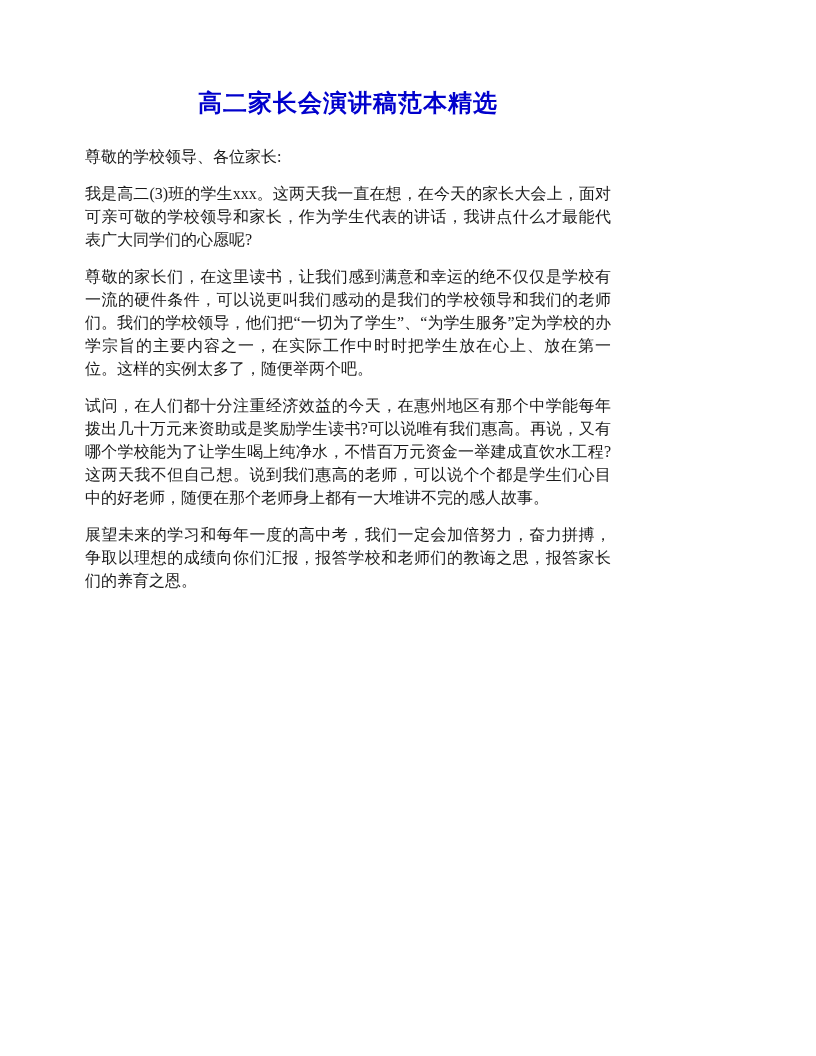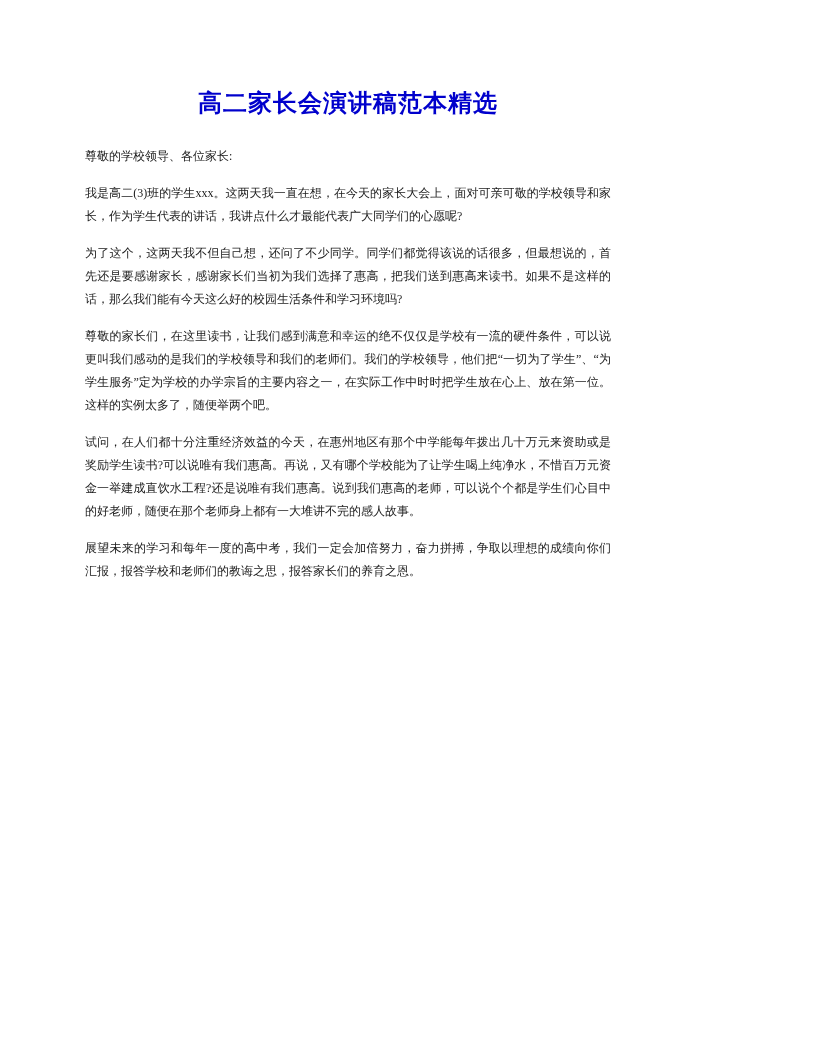--- a/index.html
+++ b/index.html
@@ -21,34 +21,33 @@
   .doc-title {
     margin: 0 0 27px 0;
     text-align: center;
     font-size: 24px;
     line-height: 30px;
     font-weight: bold;
     letter-spacing: 1px;
   }
   .doc-body p {
     margin: 0 0 14px 0;
-    font-size: 12px;
+    font-size: 16px;
     line-height: 23px;
     text-align: justify;
     text-justify: inter-ideograph;
     word-break: break-all;
   }
 </style>
 </head>
 <body>
 
 <div class="page" style="background: rgb(255, 255, 255); color: rgb(26, 26, 26);">
   <h1 class="doc-title" style="color: rgb(0, 0, 204);">高二家长会演讲稿范本精选</h1>
 
   <div class="doc-body">
     <p>尊敬的学校领导、各位家长:</p>
     <p>我是高二(3)班的学生xxx。这两天我一直在想，在今天的家长大会上，面对可亲可敬的学校领导和家长，作为学生代表的讲话，我讲点什么才最能代表广大同学们的心愿呢?</p>
-    <p>为了这个，这两天我不但自己想，还问了不少同学。同学们都觉得该说的话很多，但最想说的，首先还是要感谢家长，感谢家长们当初为我们选择了惠高，把我们送到惠高来读书。如果不是这样的话，那么我们能有今天这么好的校园生活条件和学习环境吗?</p>
     <p>尊敬的家长们，在这里读书，让我们感到满意和幸运的绝不仅仅是学校有一流的硬件条件，可以说更叫我们感动的是我们的学校领导和我们的老师们。我们的学校领导，他们把“一切为了学生”、“为学生服务”定为学校的办学宗旨的主要内容之一，在实际工作中时时把学生放在心上、放在第一位。这样的实例太多了，随便举两个吧。</p>
-    <p>试问，在人们都十分注重经济效益的今天，在惠州地区有那个中学能每年拨出几十万元来资助或是奖励学生读书?可以说唯有我们惠高。再说，又有哪个学校能为了让学生喝上纯净水，不惜百万元资金一举建成直饮水工程?还是说唯有我们惠高。说到我们惠高的老师，可以说个个都是学生们心目中的好老师，随便在那个老师身上都有一大堆讲不完的感人故事。</p>
+    <p>试问，在人们都十分注重经济效益的今天，在惠州地区有那个中学能每年拨出几十万元来资助或是奖励学生读书?可以说唯有我们惠高。再说，又有哪个学校能为了让学生喝上纯净水，不惜百万元资金一举建成直饮水工程?这两天我不但自己想。说到我们惠高的老师，可以说个个都是学生们心目中的好老师，随便在那个老师身上都有一大堆讲不完的感人故事。</p>
     <p>展望未来的学习和每年一度的高中考，我们一定会加倍努力，奋力拼搏，争取以理想的成绩向你们汇报，报答学校和老师们的教诲之思，报答家长们的养育之恩。</p>
   </div>
 </div>
 
 </body></html>

